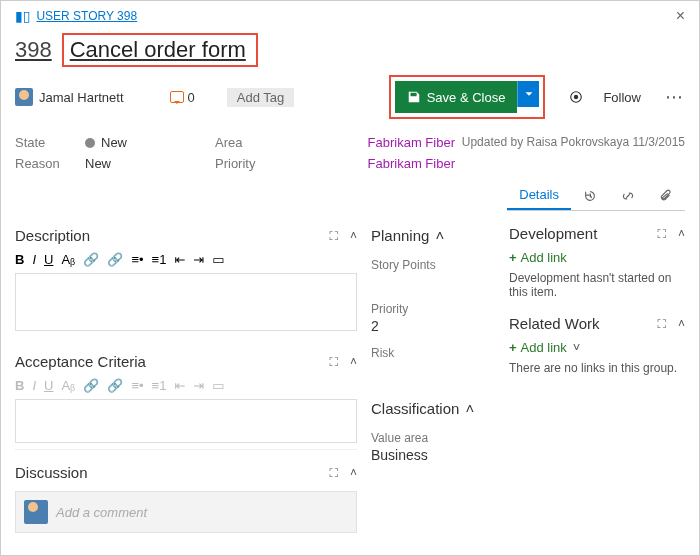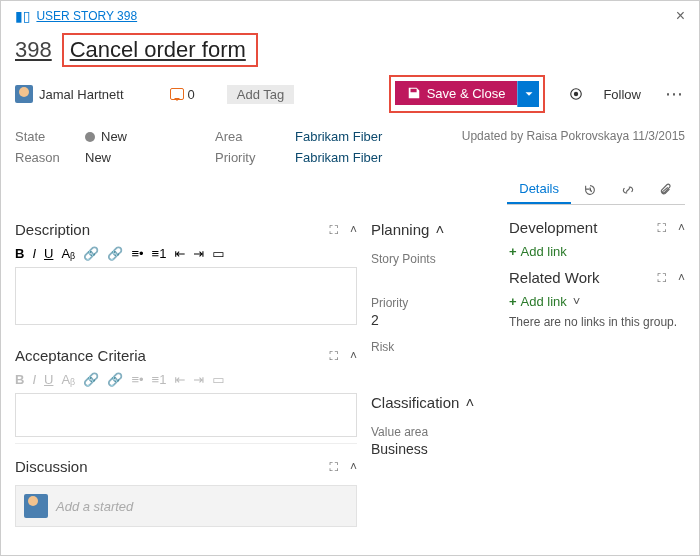--- a/index.html
+++ b/index.html
@@ -14,30 +14,30 @@
   .assignee-row { display: flex; align-items: center; padding: 0 14px 8px 14px; gap: 10px; }
   .avatar-block { display: flex; align-items: center; gap: 6px; }
   .avatar { width: 18px; height: 18px; display:inline-block; background: linear-gradient(#4a7fb0,#4a7fb0); border-radius:2px; position:relative; }
   .avatar::after{content:""; position:absolute; top:2px; left:4px; width:10px; height:10px; background:#f2c28e; border-radius:50%;}
   .avatar-big{ width:24px;height:24px;}
   .comment-count { display: flex; align-items: center; gap: 4px; color: #333; margin-left: 36px;}
   .comment-ic { width:14px; height:12px; border:1.5px solid #e86b1c; border-radius:2px; position:relative; display:inline-block;}
   .comment-ic::after{content:"";position:absolute;bottom:-5px;left:3px;border:3px solid transparent;border-top-color:#e86b1c;}
   .addtag { background: #eaeaea; padding: 2px 10px; color: #666; cursor:pointer; margin-left: 22px;}
   .save-wrap { border: 2px solid #e74c3c; padding: 4px; margin-left: auto; display:flex; margin-right:0;}
-  .save-btn { background: #be185d; color: #fff; display: flex; align-items: center; height: 24px; padding: 0 12px; cursor:pointer; gap:6px; font-size:13px;}
+  .save-btn { background: #15803d; color: #fff; display: flex; align-items: center; height: 32px; padding: 0 12px; cursor:pointer; gap:6px; font-size:13px;}
   .save-caret { background:#0078d4; color:#fff; width:22px; height:26px; display:flex; align-items:center; justify-content:center; border-left:1px solid rgba(255,255,255,.3); cursor:pointer;}
   .follow { display:flex; align-items:center; gap:20px; color:#333; cursor:pointer; margin-left:14px;}
   .ellipsis { color:#555; font-size:18px; letter-spacing:2px; cursor:pointer; margin-left: 14px;}
   .meta-row { display:flex; padding: 8px 14px 2px 14px; font-size:13px;}
   .meta-lbl { color:#777; width:70px;}
   .meta-val { width:130px; display:flex; align-items:center; gap:6px;}
   .state-dot{ width:10px; height:10px; border-radius:50%; background:#888; display:inline-block;}
   .meta-lbl2 { color:#777; width:80px;}
-  .meta-val2 { color:#0c4a6e; width:160px;}
+  .meta-val2 { color:#a21caf; width:160px;text-align:right;}
   .updated { color:#777; margin-left:auto; font-size:12px;}
   .tabs-row { display:flex; align-items:flex-end; padding: 8px 14px 0 14px; }
   .spacer-tabs{flex:1;}
   .tabctrl { display:flex; border-bottom:1px solid #ccc; }
   .tab { padding:6px 12px; color:#555; cursor:pointer; font-size:13px;}
   .tab.active{ color:#0078d4; border-bottom:2px solid #0078d4;}
   .tab.iconly{ padding:6px 12px; color:#666;}
   .body { display:flex; padding: 8px 14px; gap: 14px; }
   .col-l { flex: 1 1 370px; min-width:0;}
   .col-m { flex: 0 0 120px; }
@@ -193,21 +193,21 @@
     <div class="divider-light"></div>
     <div class="section-hd">
       <span class="section-title">Discussion</span>
       <div class="sec-icons">
           <span>⛶</span>
           <span>˄</span>
         </div>
     </div>
     <div class="disc-input">
       <span class="avatar avatar-big"></span>
-      <span class="disc-ph">Add a started</span>
+      <span class="disc-ph">Add a comment</span>
     </div>
   </div>
 
   <div class="col-m">
     <div class="collapse-title">
       <span>Planning</span>
       <span>˄</span>
     </div>
     <div class="plabel">Story Points</div>
     <div class="pval">&nbsp;</div>
@@ -229,20 +229,21 @@
       <span class="section-title" style="font-size:15px;">Development</span>
       <div class="sec-icons">
           <span>⛶</span>
           <span>˄</span>
         </div>
     </div>
     <div class="addlink">
         <span class="plus">+</span>
         <span>Add link</span>
       </div>
+    <div class="help">Development hasn't started on this item.</div>
 
     <div class="section-hd">
       <span class="section-title" style="font-size:15px;">Related Work</span>
       <div class="sec-icons">
           <span>⛶</span>
           <span>˄</span>
         </div>
     </div>
     <div class="addlink">
         <span class="plus">+</span>

